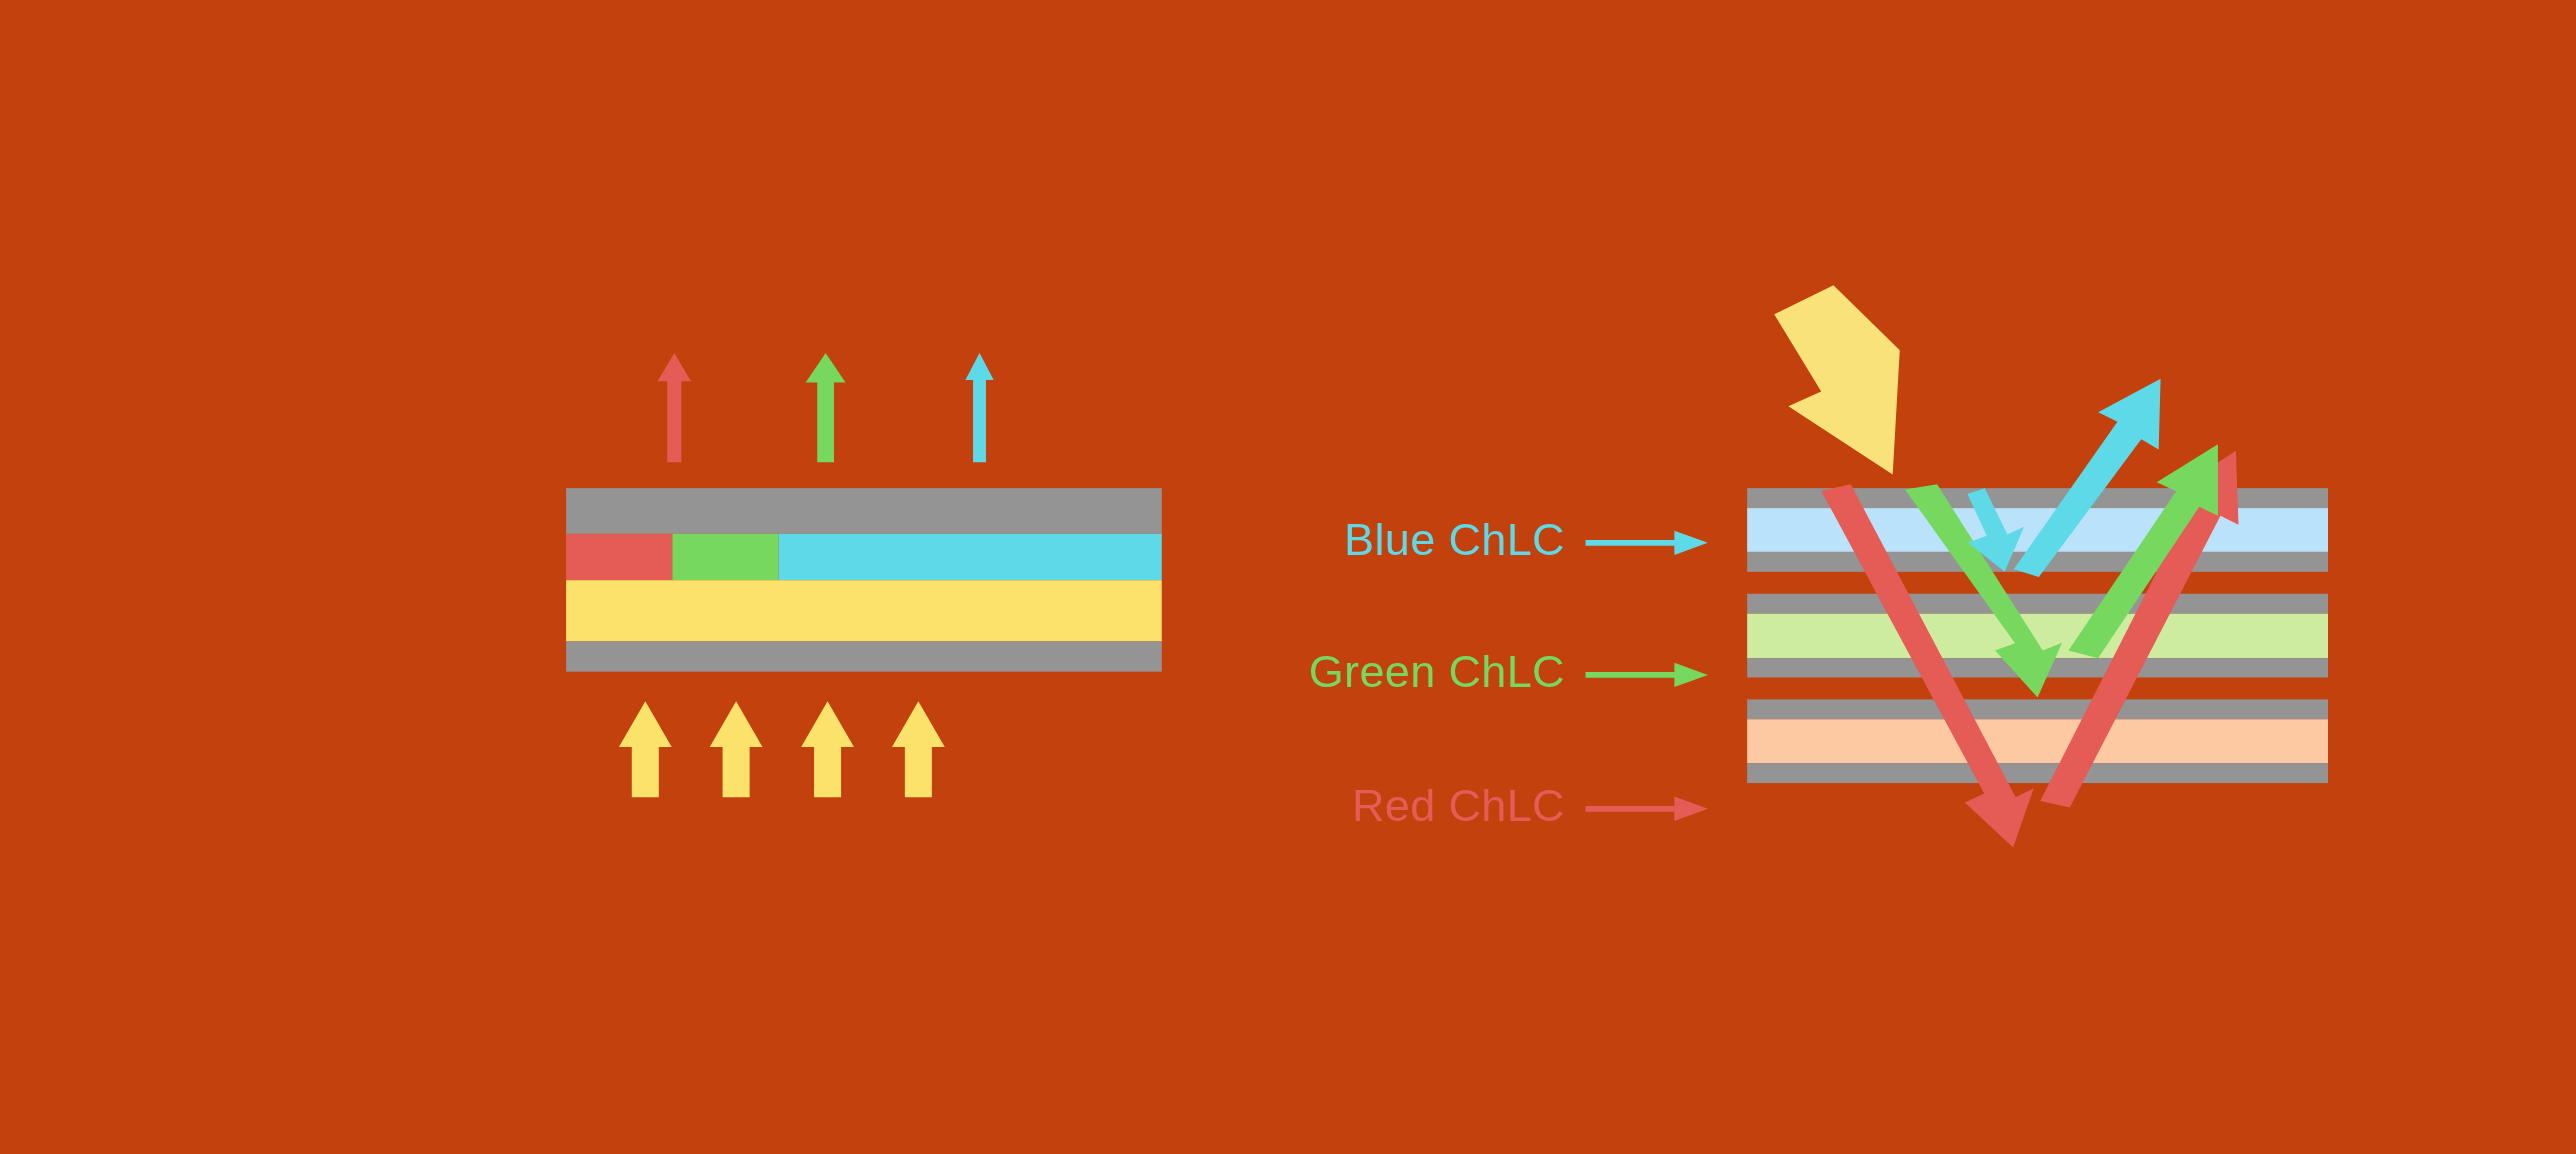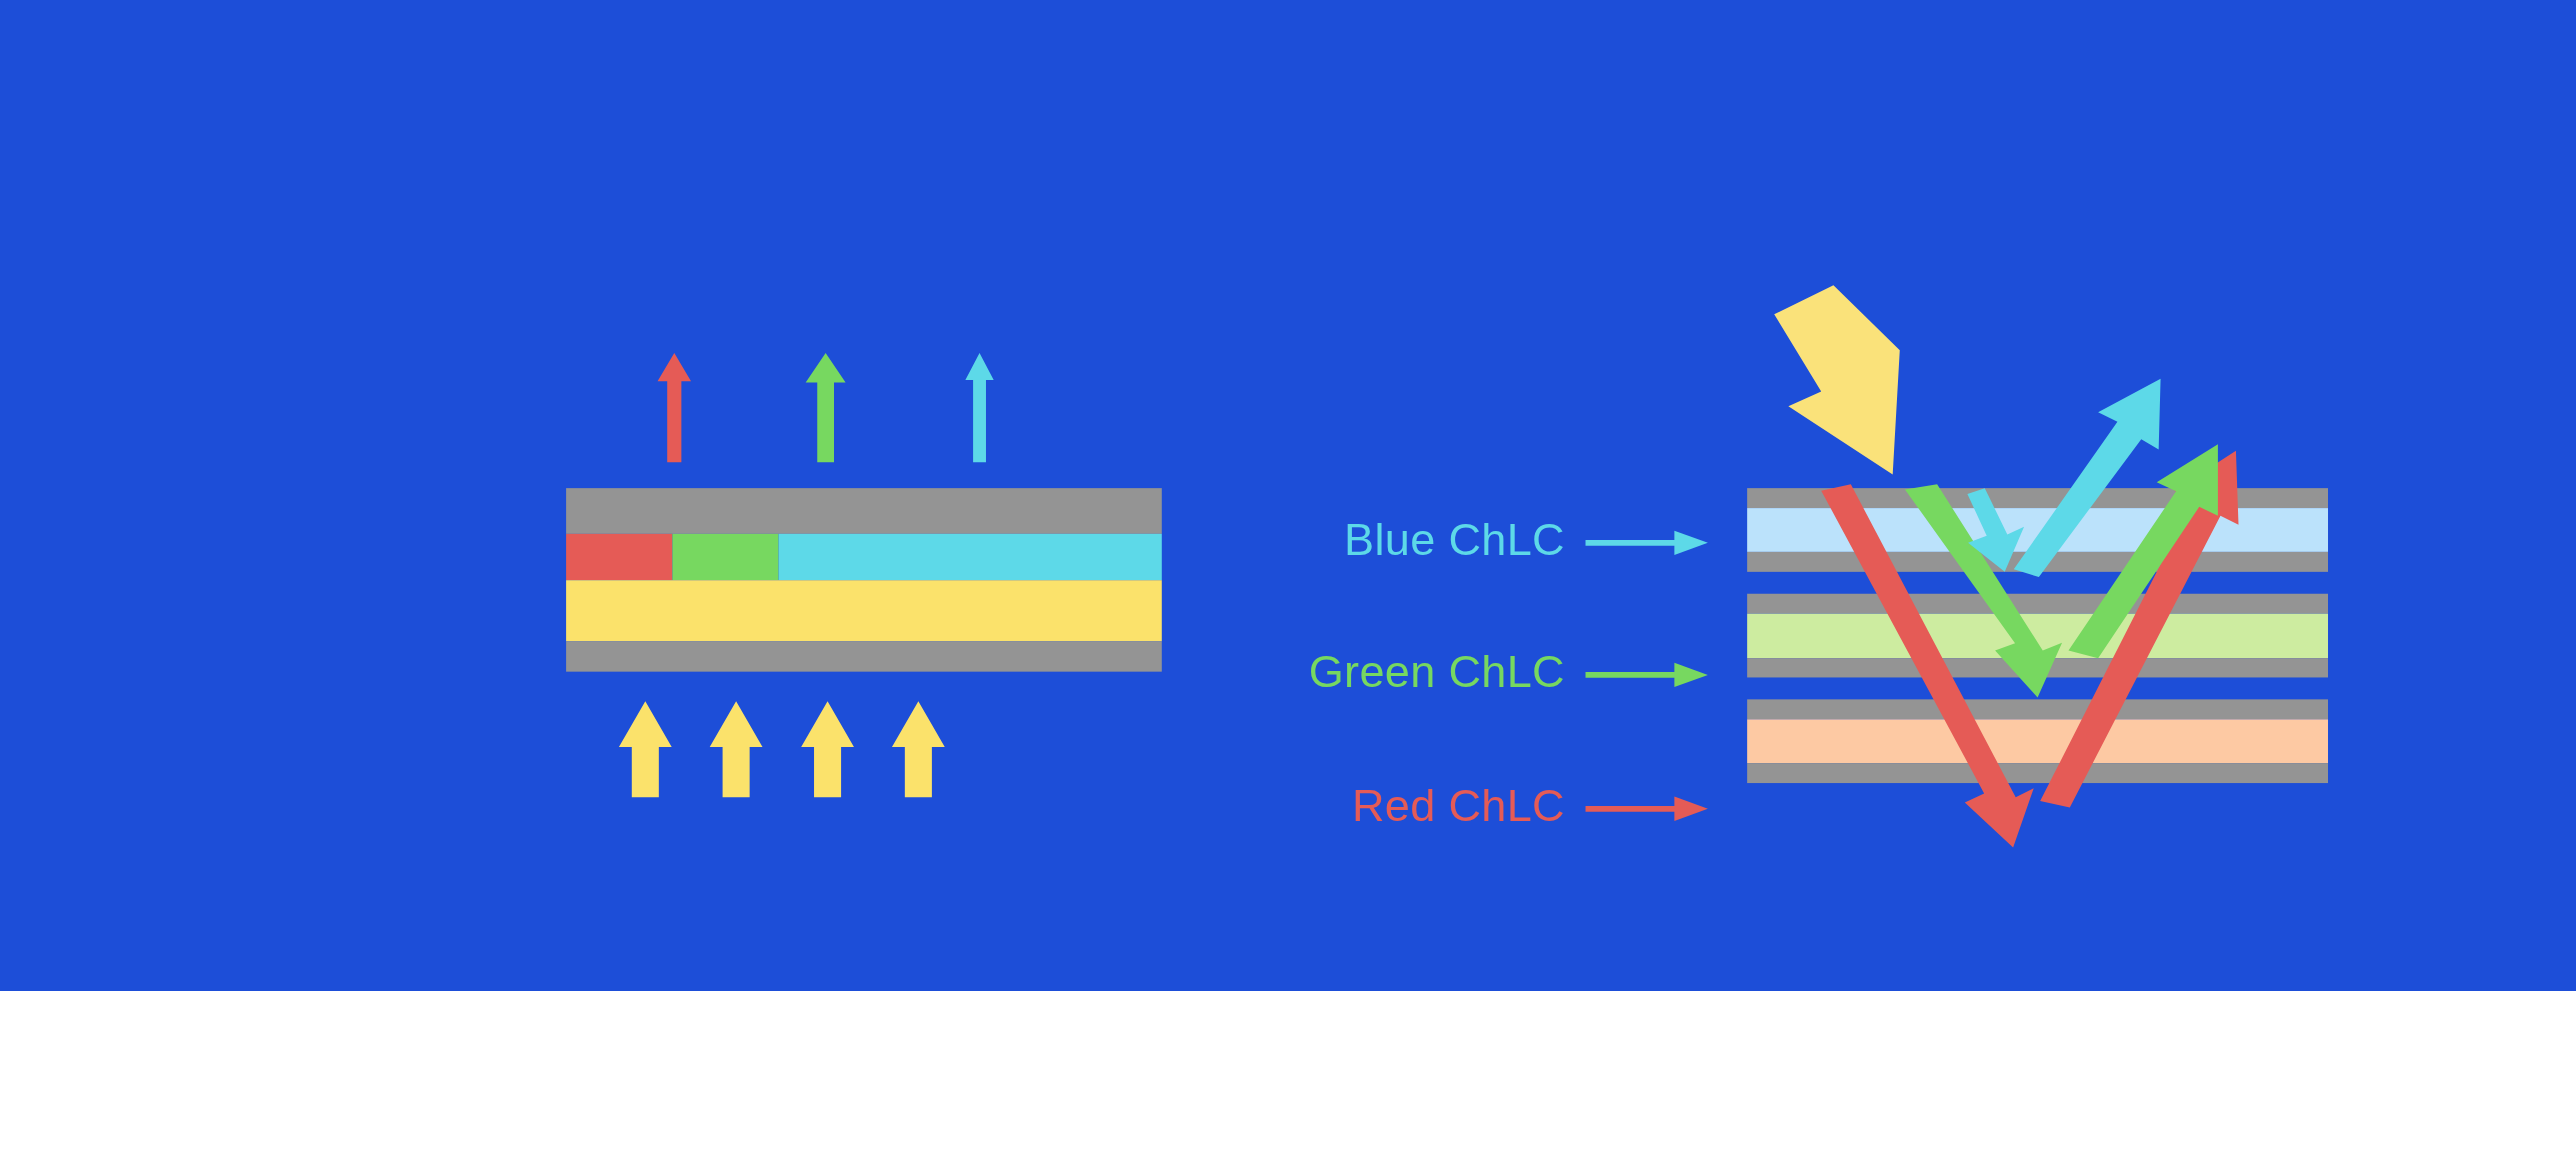--- a/index.html
+++ b/index.html
@@ -10,22 +10,22 @@
   }
   body {
     width: 2576px;
     height: 1154px;
     font-family: "Liberation Sans", sans-serif;
     overflow: hidden;
   }
   #diagram-root {
     position: relative;
     width: 2576px;
-    height: 991px;
-    background: #1d4ed8;
+    height: 1154px;
+    background: #c2410c;
   }
   #diagram-svg {
     display: block;
     width: 2576px;
     height: 1154px;
   }
   .chlc-label {
     font-family: "Liberation Sans", sans-serif;
     font-size: 70px;
     font-weight: 400;

